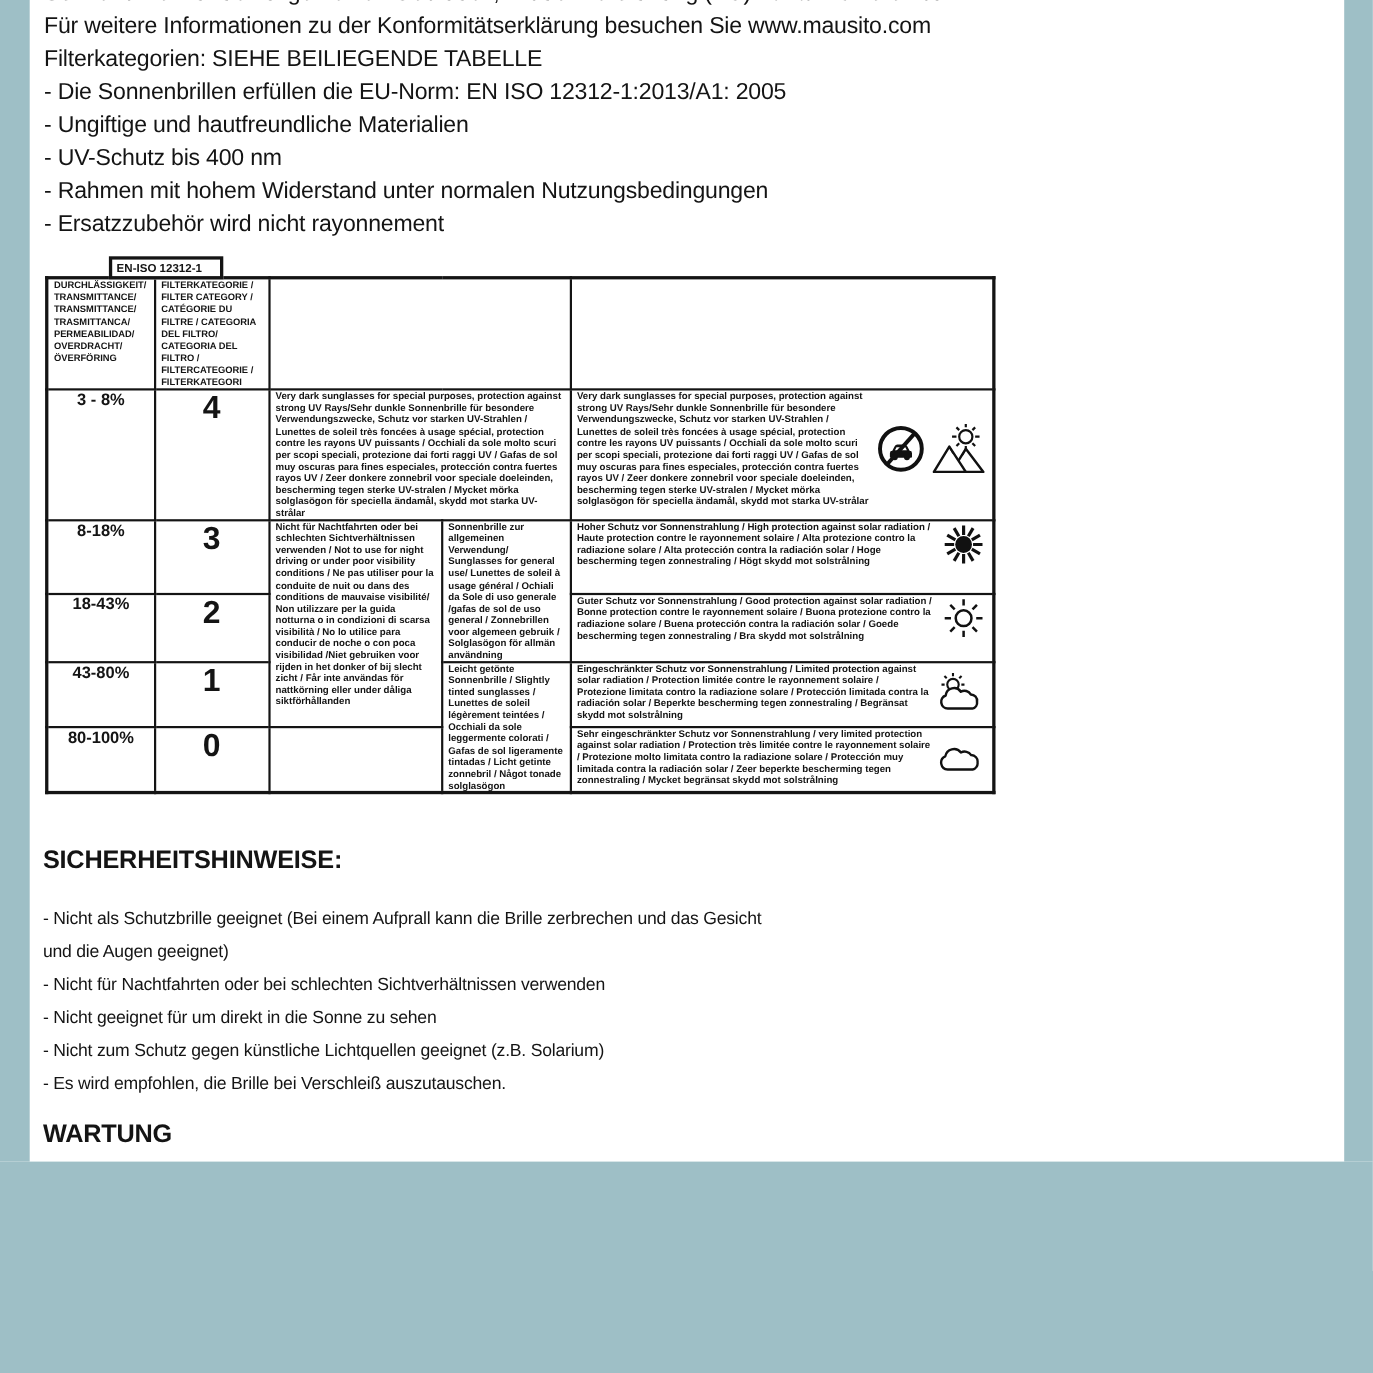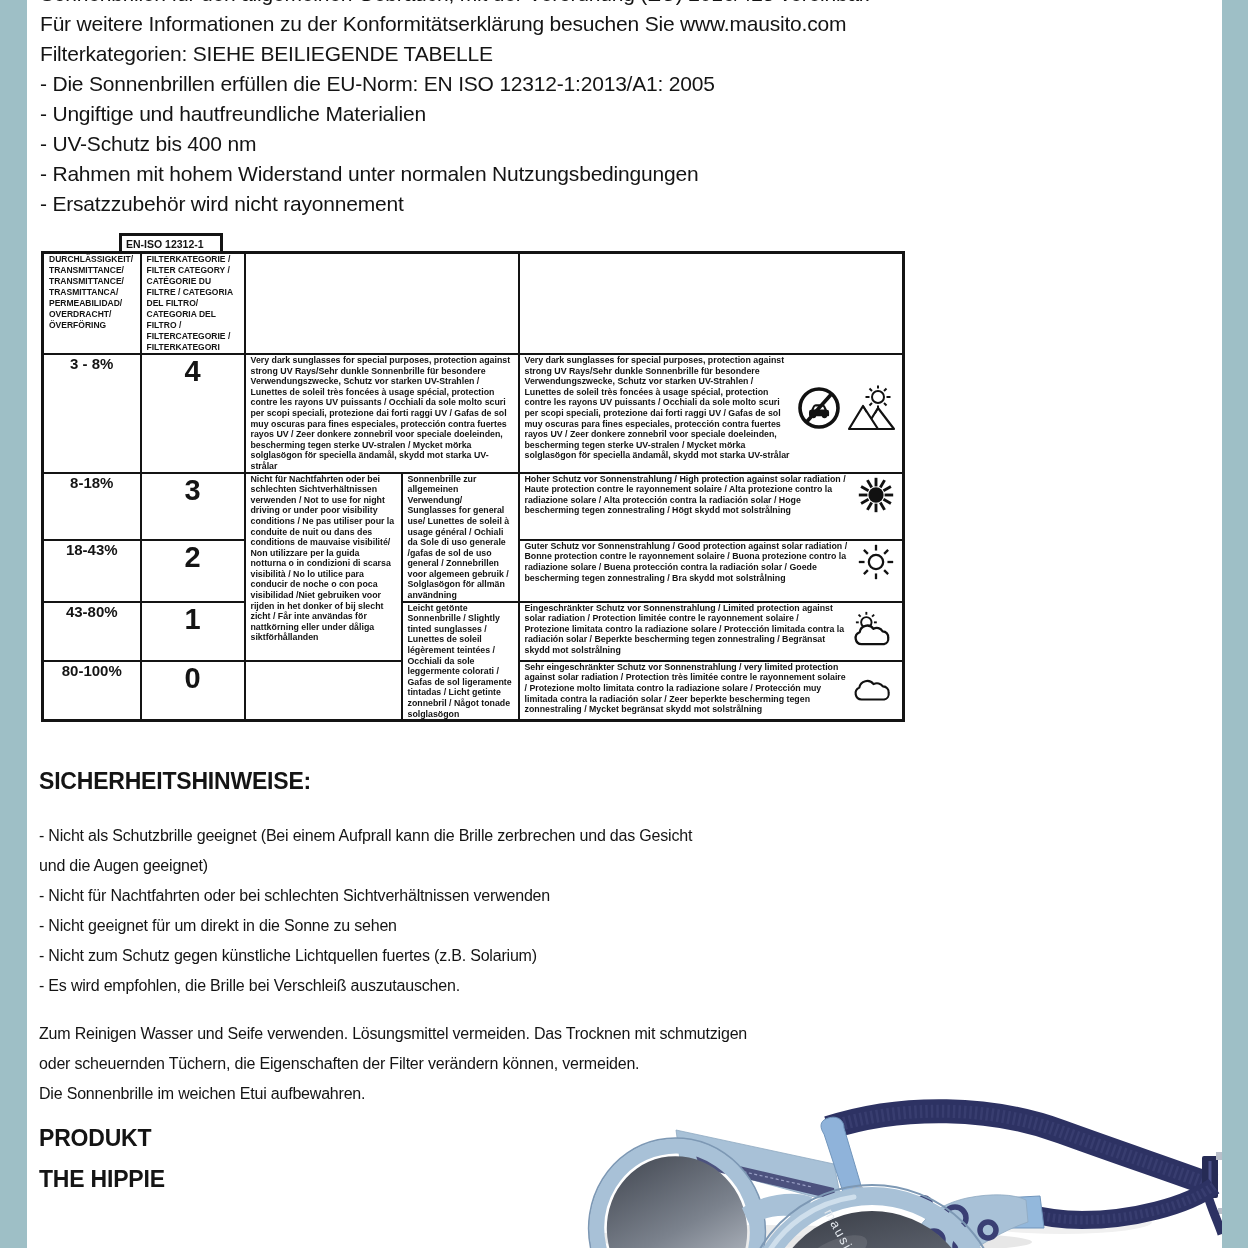--- a/index.html
+++ b/index.html
@@ -1,36 +1,36 @@
 <!DOCTYPE html>
 <html><head>
 <meta charset="utf-8">
 <style>
   html,body { margin:0; padding:0; }
   body { font-family:"Liberation Sans","DejaVu Sans",sans-serif; color:#141414; background:#9ebfc6; }
   .page {
-    position:relative; width:1248px; height:1248px; box-sizing:border-box;
+    position:relative; width:1248px; height:1056px; box-sizing:border-box;
     background:#ffffff; overflow:hidden;
     border-left:27px solid #9ebfc6; border-right:26px solid #9ebfc6;
   }
   .content { padding-left:12px; }
   .intro { margin-top:-21px; margin-left:1px; font-size:21px; line-height:30px; letter-spacing:-0.2px; white-space:nowrap; }
   .para  { font-size:16px; line-height:30px; letter-spacing:-0.2px; white-space:nowrap; }
   .h { font-weight:bold; font-size:23px; letter-spacing:-0.2px; line-height:27px; }
   .h-safety { margin-top:46px; }
   .h-wartung { margin-top:16px; }
   .h-produkt { margin-top:16px; }
   .h-hippie { margin-top:14px; }
   .para-safety { margin-top:26px; }
   .para-wartung { margin-top:18px; }
 
   
   .table-wrap { margin-top:14px; margin-left:2px; }
   .norm-box {
-    margin-left:78px; width:104px; height:21px; box-sizing:border-box;
+    margin-left:58px; width:104px; height:21px; box-sizing:border-box;
     border:3px solid #141414; font-size:10.5px; font-weight:bold;
     padding:2px 4px; line-height:13px; position:relative; z-index:2; background:#fff;
   }
   table.ft { border-collapse:collapse; table-layout:fixed; width:861px; margin-top:-3px; border:3px solid #141414; }
   table.ft td { border:2px solid #141414; vertical-align:top; padding:0 5px; box-sizing:border-box; overflow:hidden; }
   td.th { font-size:8.5px; font-weight:bold; line-height:11px; padding:5px 6px; }
   td.pct { font-size:15px; font-weight:bold; text-align:center; vertical-align:middle; padding:0; }
   td.cat { font-size:29px; font-weight:bold; text-align:center; vertical-align:middle; padding:0; }
   td.small, .small-txt { font-size:8.8px; font-weight:bold; line-height:10.6px; }
   tr.hdr { height:68px; } tr.r4 { height:92px; } tr.r3 { height:49px; }
@@ -219,24 +219,25 @@
       </tbody>
         </table>
     </div>
 
     <div class="h h-safety">SICHERHEITSHINWEISE:</div>
     <div class="para para-safety">
       <div>- Nicht als Schutzbrille geeignet (Bei einem Aufprall kann die Brille zerbrechen und das Gesicht</div>
       <div>und die Augen geeignet)</div>
       <div>- Nicht für Nachtfahrten oder bei schlechten Sichtverhältnissen verwenden</div>
       <div>- Nicht geeignet für um direkt in die Sonne zu sehen</div>
-      <div>- Nicht zum Schutz gegen künstliche Lichtquellen fuertes (z.B. Solarium)</div>
+      <div>- Nicht zum Schutz gegen künstliche Lichtquellen geeignet (z.B. Solarium)</div>
       <div>- Es wird empfohlen, die Brille bei Verschleiß auszutauschen.</div>
     </div>
 
+    <div class="h h-wartung">WARTUNG</div>
     <div class="para para-wartung">
       <div>Zum Reinigen Wasser und Seife verwenden. Lösungsmittel vermeiden. Das Trocknen mit schmutzigen</div>
       <div>oder scheuernden Tüchern, die Eigenschaften der Filter verändern können, vermeiden.</div>
       <div>Die Sonnenbrille im weichen Etui aufbewahren.</div>
     </div>
 
     <div class="h h-produkt">PRODUKT</div>
     <div class="h h-hippie">THE HIPPIE</div>
 
   </div>

